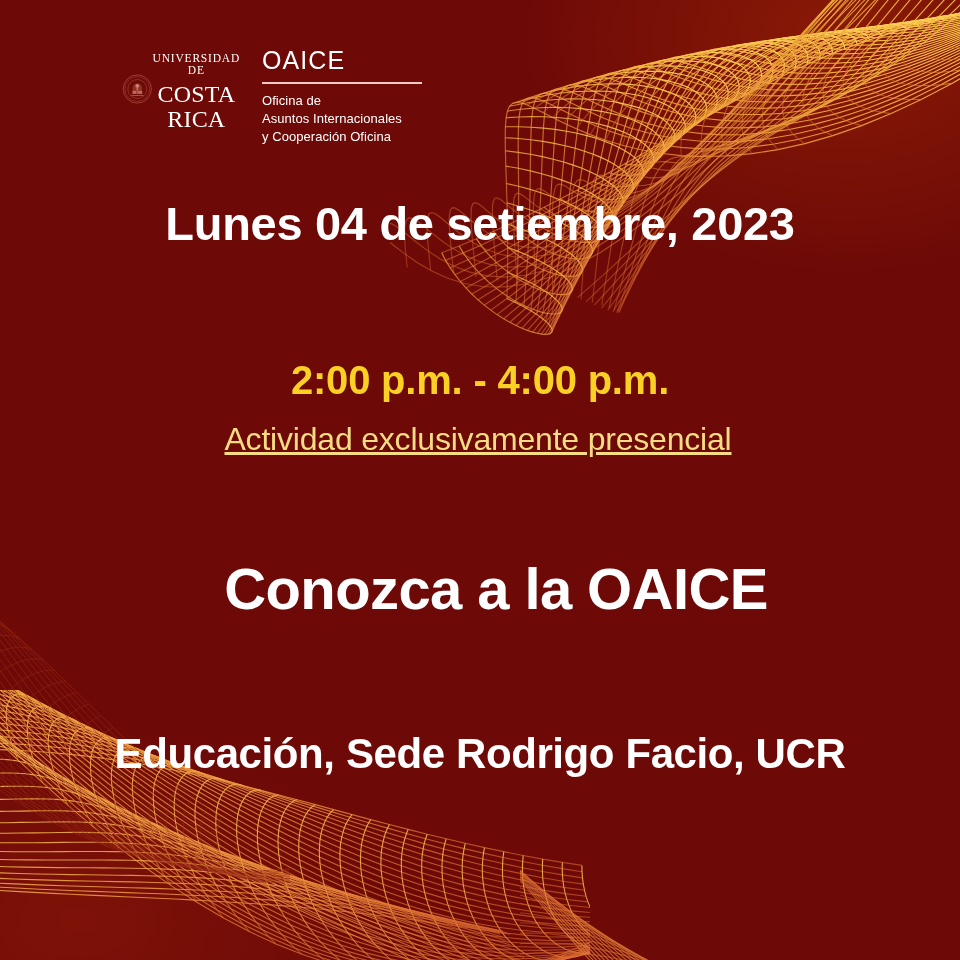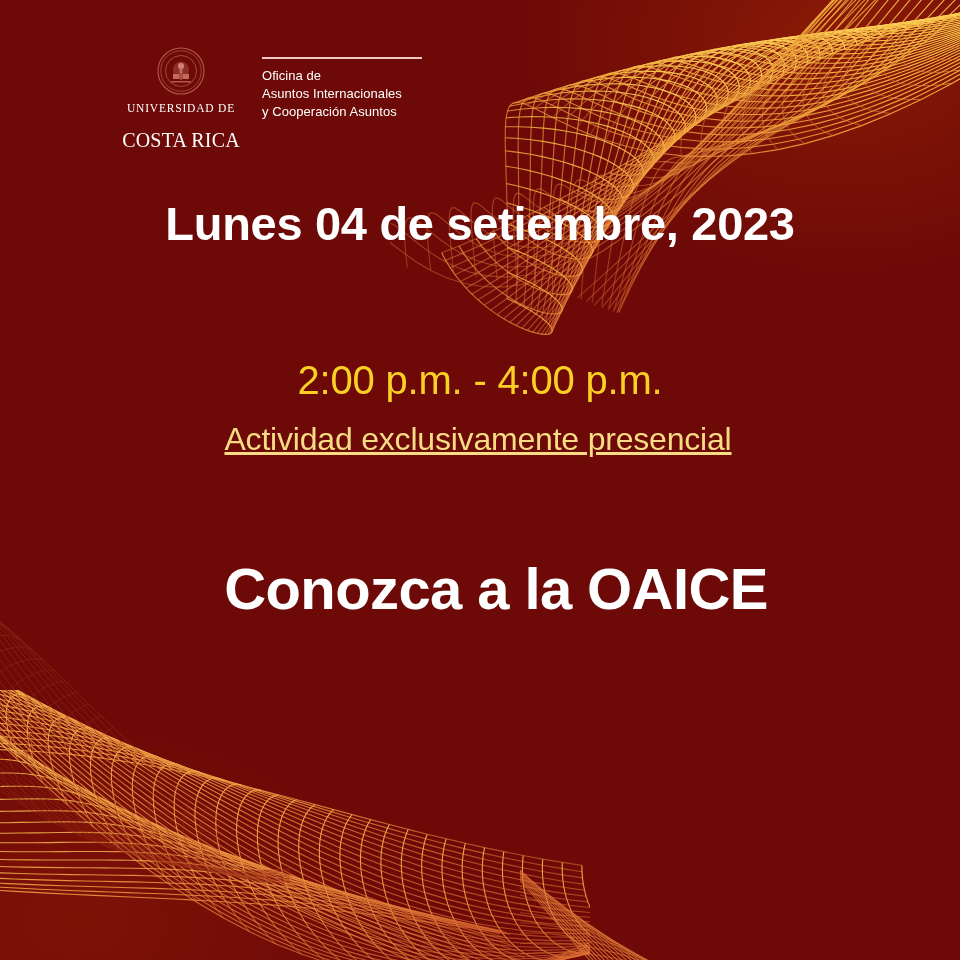--- a/index.html
+++ b/index.html
@@ -37,21 +37,21 @@
   #header {
     position: absolute;
     top: 44px;
     left: 122px;
     display: flex;
     align-items: flex-start;
     gap: 22px;
   }
   #ucr-logo {
     display: flex;
-    flex-direction: column;
+    flex-direction: row;
     align-items: center;
     width: 118px;
     padding-top: 2px;
   }
   #ucr-seal { width: 50px; height: 50px; display: block; }
   #ucr-wordmark {
     margin-top: 7px;
     text-align: center;
     color: #ffffff;
     line-height: 1.02;
@@ -59,24 +59,24 @@
   .ucr-line-1 {
     display: block;
     font-family: "Liberation Serif", serif;
     font-size: 11.5px;
     letter-spacing: .8px;
     font-weight: 400;
   }
   .ucr-line-2 {
     display: block;
     font-family: "Liberation Serif", serif;
-    font-size: 20px;
+    font-size: 24px;
     letter-spacing: .2px;
     font-weight: 400;
-    margin-top: 15px;
+    margin-top: 6px;
   }
 
   #oaice-block {
     padding-top: 4px;
     width: 160px;
   }
   #oaice-title {
     color: #ffffff;
     font-size: 25px;
     letter-spacing: 1.1px;
@@ -119,21 +119,21 @@
     line-height: 1;
   }
 
   #event-time {
     position: absolute;
     top: 360px;
     left: 0;
     right: 0;
     color: #fbd024;
     font-size: 40px;
-    font-weight: 400;
+    font-weight: 700;
     letter-spacing: -0.2px;
     line-height: 1;
   }
 
   #event-modality {
     position: absolute;
     top: 423px;
     left: 0;
     right: 4px;
     color: #f7dc84;
@@ -536,35 +536,37 @@
           <path d="M30 70 h40 v3 h-40 z" fill="#b4564a"></path>
         </g>
       </svg>
       <div id="ucr-wordmark">
         <span class="ucr-line-1">UNIVERSIDAD DE</span>
         <span class="ucr-line-2">COSTA RICA</span>
       </div>
     </div>
 
     <div id="oaice-block">
+      <div id="oaice-title">OAICE</div>
       <div id="oaice-rule"></div>
       <div class="oaice-sub thin">Oficina de</div>
       <div class="oaice-sub bold">Asuntos Internacionales</div>
-      <div class="oaice-sub bold">y Cooperación Asuntos</div>
+      <div class="oaice-sub bold">y Cooperación Oficina</div>
     </div>
 
   </div>
 
   <div id="content">
 
     <div id="event-date">Lunes 04 de setiembre, 2023</div>
 
     <div id="event-time">2:00 p.m. - 4:00 p.m.</div>
 
     <div id="event-modality">Actividad exclusivamente presencial</div>
 
     <div id="event-title">Conozca a la OAICE</div>
 
     <div id="event-venue">
+      <span class="venue-line">Educación, Sede Rodrigo Facio, UCR</span>
     </div>
 
   </div>
 </div>
 
 </body></html>

